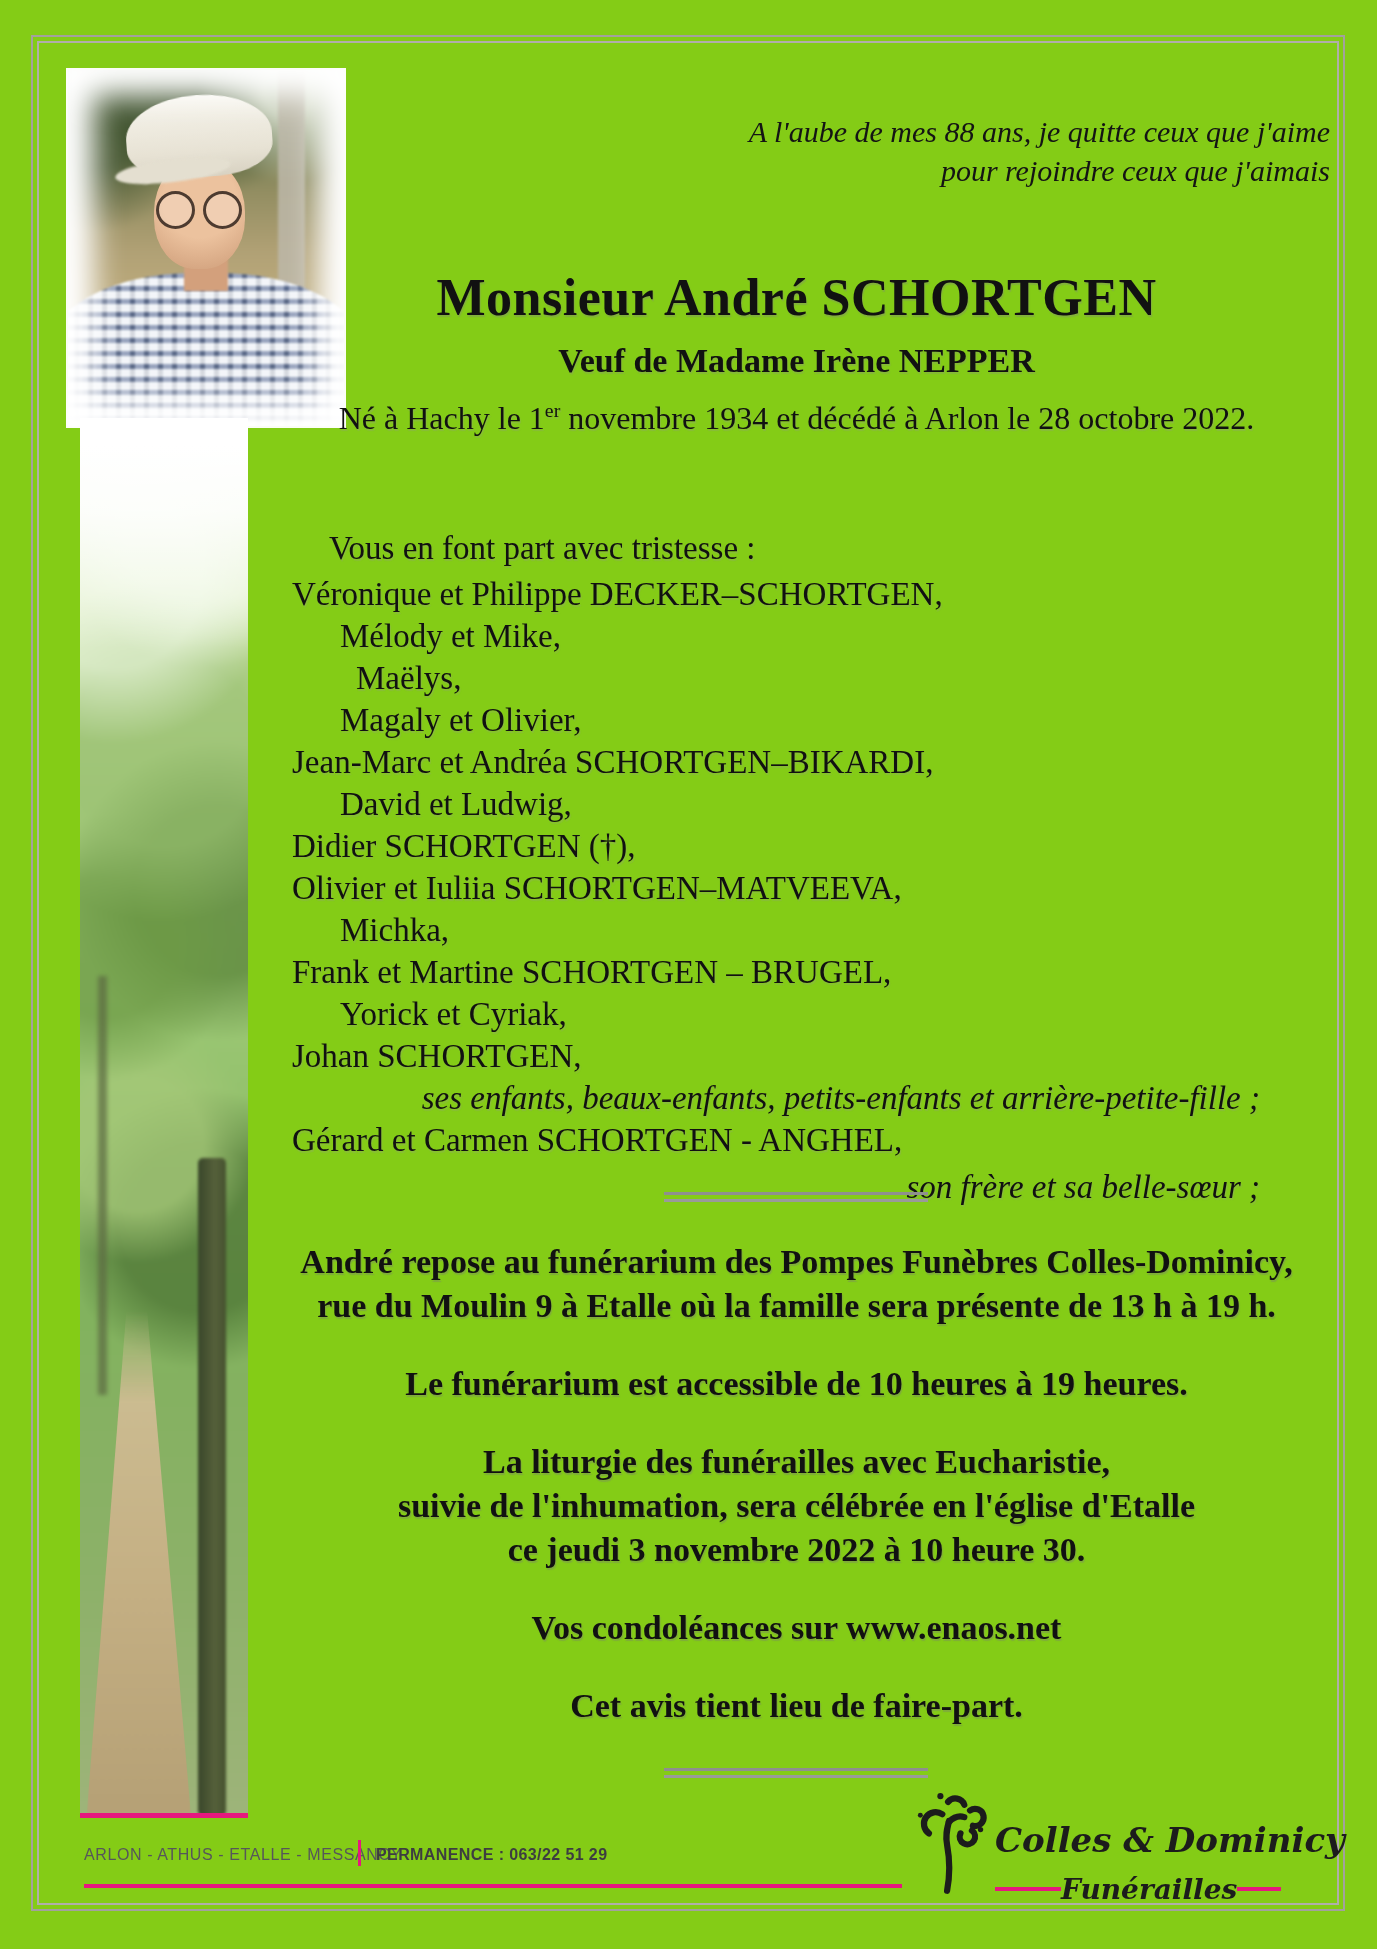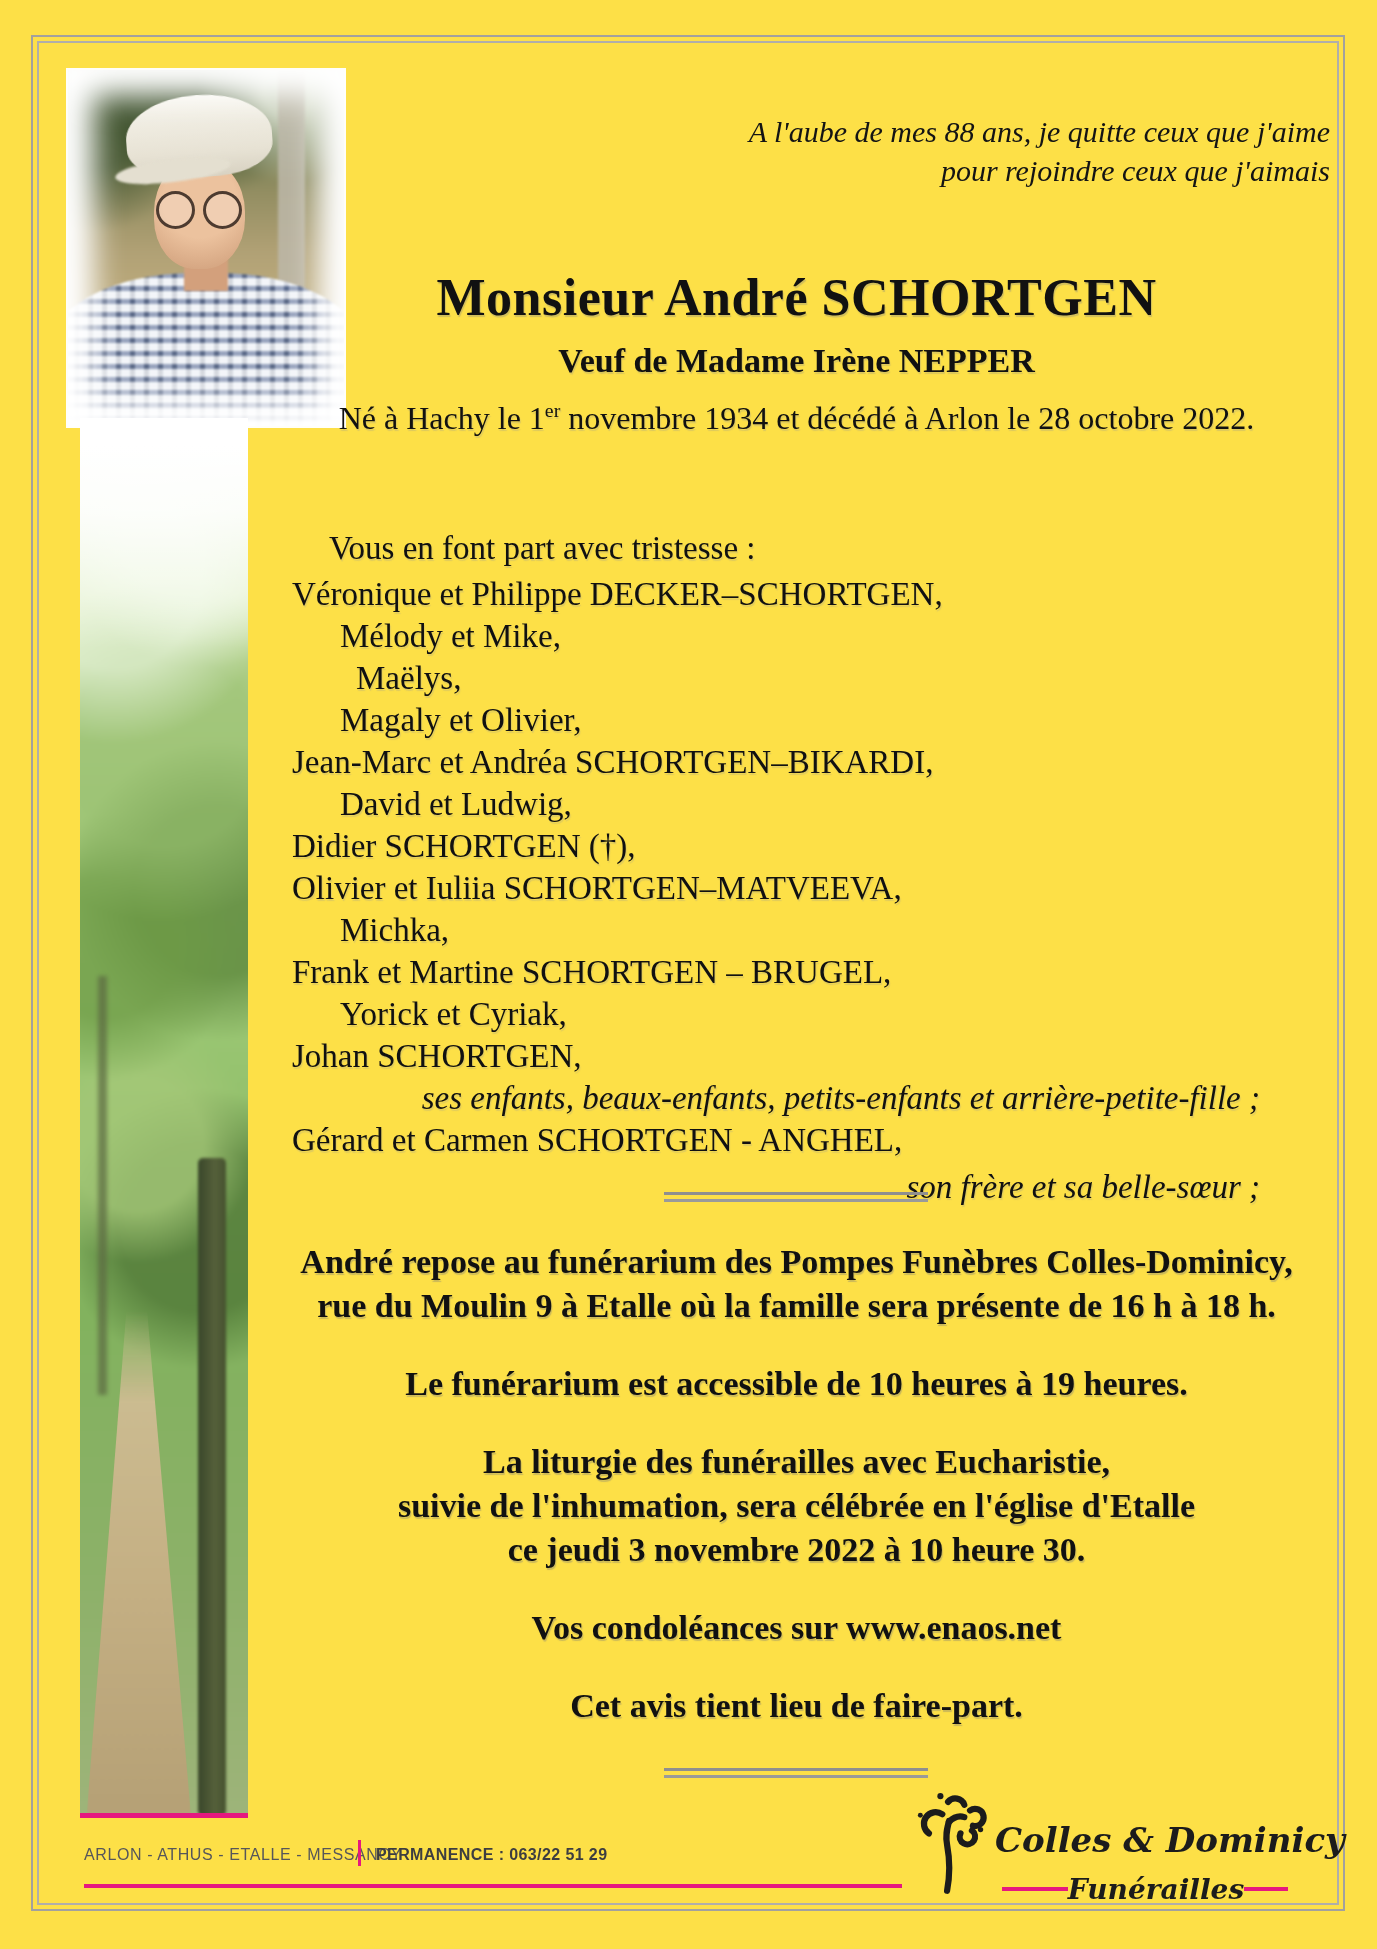--- a/index.html
+++ b/index.html
@@ -1,17 +1,17 @@
 <!DOCTYPE html>
 <html><head>
 <meta charset="utf-8">
 <style>
   html,body{margin:0;padding:0;background:#ffffff;}
   .page{
-    position:relative;width:1377px;height:1949px;background:#fde047;
+    position:relative;width:1377px;height:1949px;background:#84cc16;
     overflow:hidden;font-family:"Liberation Serif","DejaVu Serif",serif;color:#111;
   }
   
   .frame-outer{position:absolute;left:31px;top:35px;width:1314px;height:1876px;
     border:2px solid #a3a19d;box-sizing:border-box;}
   .frame-inner{position:absolute;left:4px;top:4px;right:4px;bottom:4px;
     border:2px solid #b0aeaa;}
   
   .portrait{position:absolute;left:68px;top:70px;width:276px;height:356px;}
   .portrait .ph-clip{position:absolute;inset:0;overflow:hidden;}
@@ -95,21 +95,21 @@
   .foot-divider{position:absolute;left:358px;top:1840px;width:3px;height:26px;}
   .foot-permanence{position:absolute;left:376px;top:1846px;
     font-family:"Liberation Sans","DejaVu Sans",sans-serif;font-size:16px;font-weight:bold;
     letter-spacing:.4px;color:#3d3d40;}
   .accent-line{position:absolute;left:84px;top:1884px;width:818px;height:4px;}
   .tree{position:absolute;left:906px;top:1788px;width:86px;height:108px;}
   .brand-name{position:absolute;left:995px;top:1820px;width:300px;text-align:center;
     font-family:"DejaVu Serif","Liberation Serif",serif;font-style:italic;font-weight:bold;
     font-size:34px;white-space:nowrap;color:#1c1c1c;}
   .brand-row{position:absolute;left:995px;top:1874px;width:300px;height:30px;
-    display:flex;align-items:center;justify-content:center;}
+    display:flex;align-items:center;justify-content:flex-start;}
   .brand-dash{height:4px;} .brand-dash.l{width:66px;} .brand-dash.r{width:44px;}
   .brand-sub{font-family:"DejaVu Serif","Liberation Serif",serif;font-style:italic;
     font-weight:bold;font-size:28px;color:#1c1c1c;white-space:nowrap;}
   .pink{background:#e6187f;}
 </style>
 </head>
 <body>
 
 <div class="page">
 
@@ -167,21 +167,21 @@
     <div class="relation">ses enfants, beaux-enfants, petits-enfants et arrière-petite-fille ;</div>
     <div class="ind0">Gérard et Carmen SCHORTGEN - ANGHEL,</div>
     <div class="relation last">son frère et sa belle-sœur ;</div>
   </div>
 
   <div class="sep s1"></div>
 
   <div class="details">
     <div class="para">
       <div>André repose au funérarium des Pompes Funèbres Colles-Dominicy,</div>
-      <div>rue du Moulin 9 à Etalle où la famille sera présente de 16 h à 18 h.</div>
+      <div>rue du Moulin 9 à Etalle où la famille sera présente de 13 h à 19 h.</div>
     </div>
     <div class="para">Le funérarium est accessible de 10 heures à 19 heures.</div>
     <div class="para">
       <div>La liturgie des funérailles avec Eucharistie,</div>
       <div>suivie de l'inhumation, sera célébrée en l'église d'Etalle</div>
       <div>ce jeudi 3 novembre 2022 à 10 heure 30.</div>
     </div>
     <div class="para">Vos condoléances sur www.enaos.net</div>
     <div class="para">Cet avis tient lieu de faire-part.</div>
   </div>

